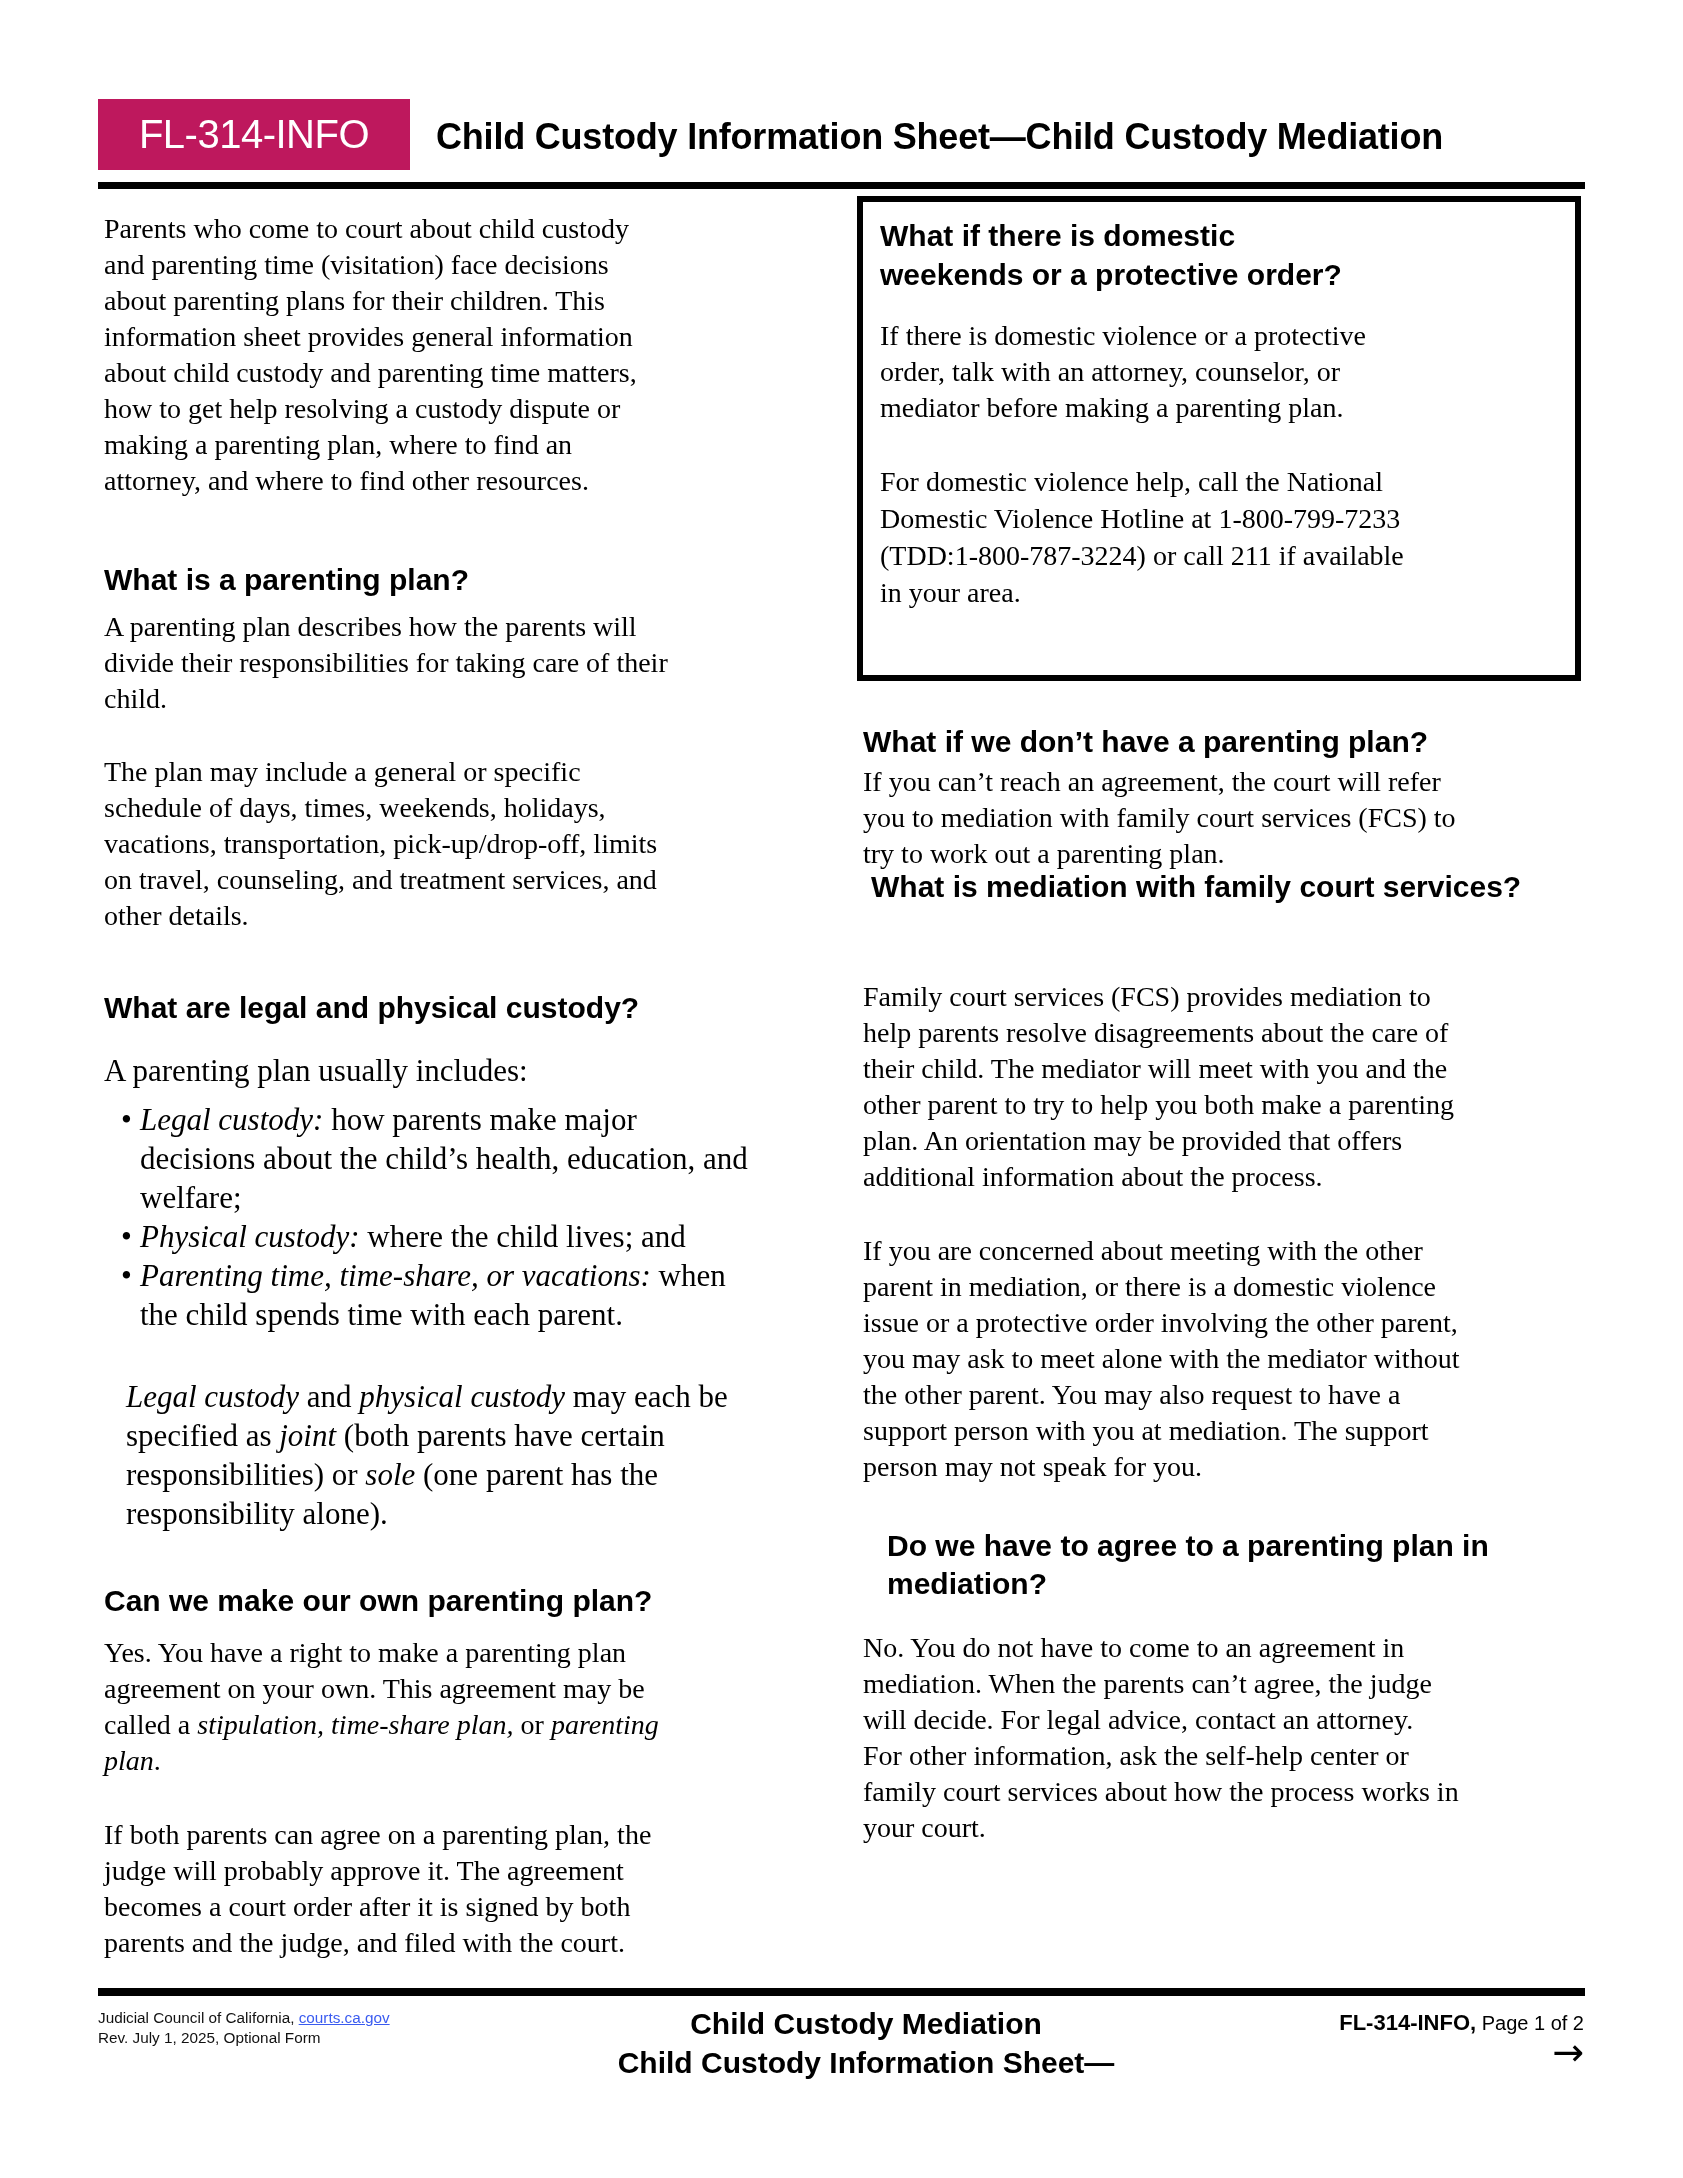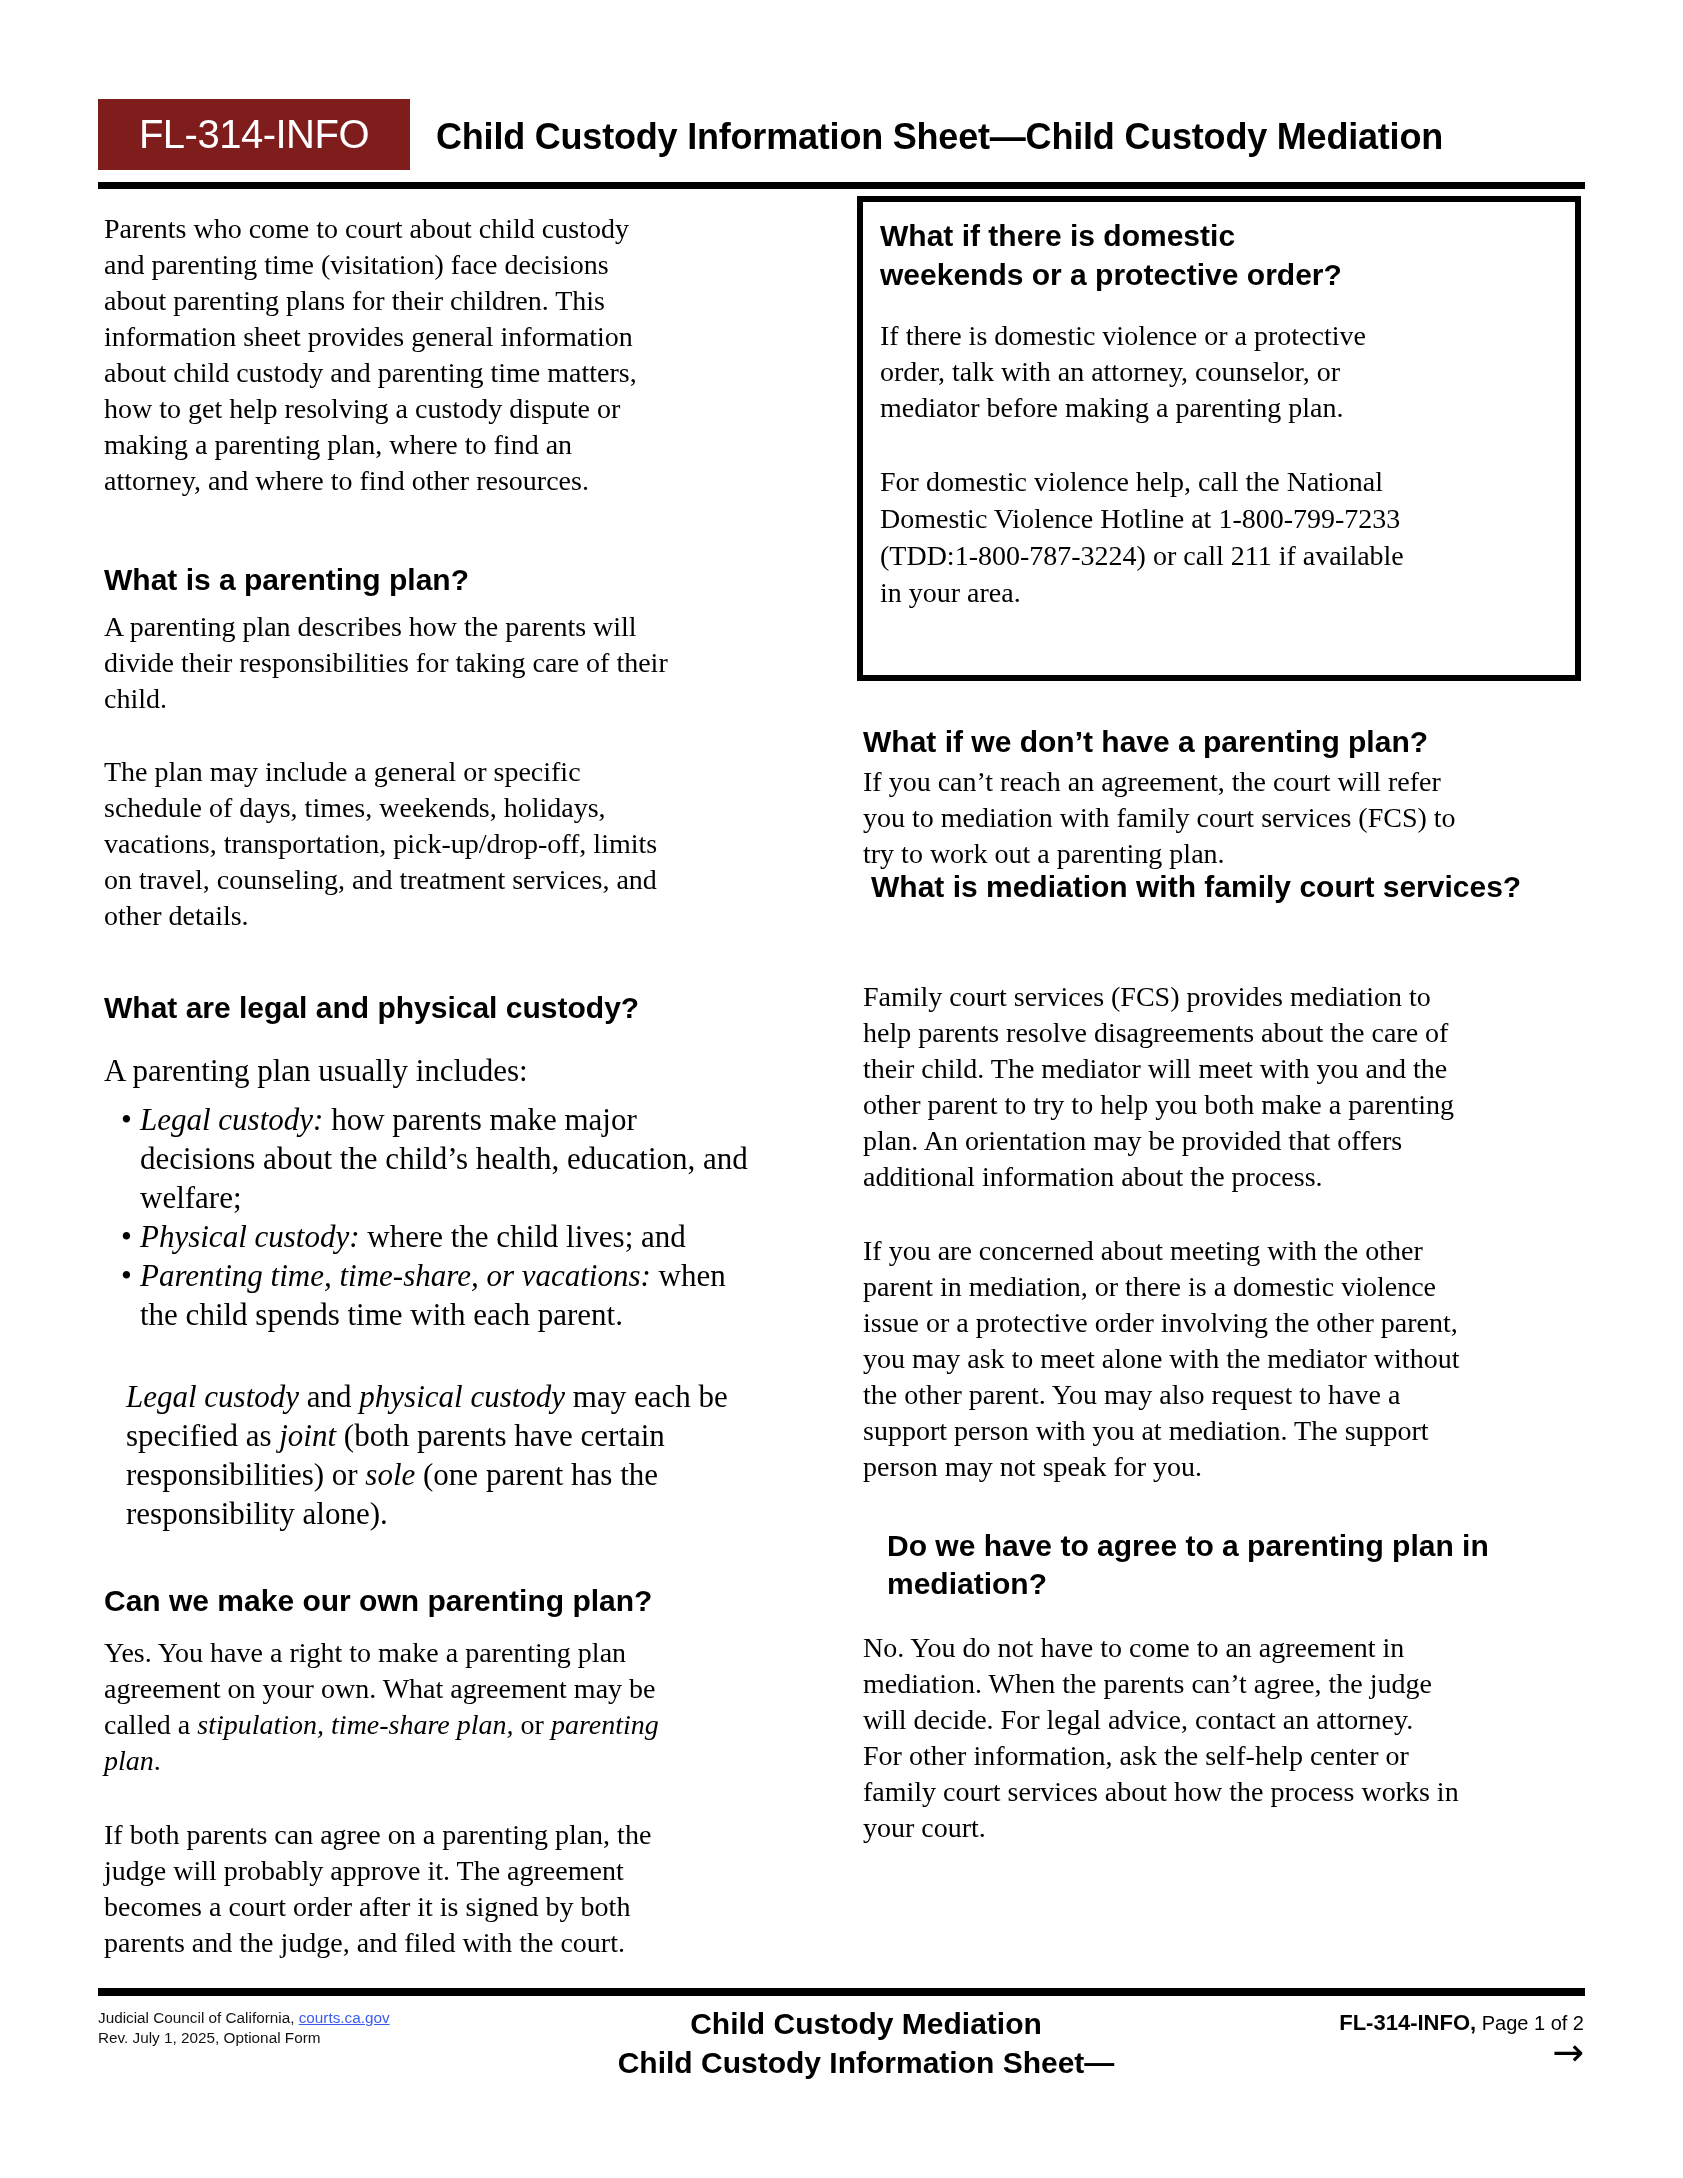--- a/index.html
+++ b/index.html
@@ -1,19 +1,19 @@
 <!DOCTYPE html>
 <html><head>
 <meta charset="utf-8">
 <style>
   html, body { margin: 0; padding: 0; background: #ffffff; }
   body { width: 1683px; height: 2178px; position: relative; overflow: hidden; color: #000; }
   .abs { position: absolute; }
 
-  .form-badge { left: 98px; top: 99px; width: 312px; height: 71px; background: #7f1d1d; color: #fff;
+  .form-badge { left: 98px; top: 99px; width: 312px; height: 71px; background: #be185d; color: #fff;
     font-family: "Liberation Sans", sans-serif; font-size: 40px; line-height: 71px; text-align: center; letter-spacing: -0.5px; }
   .doc-title { left: 436px; top: 113px; font-family: "Liberation Sans", sans-serif; font-weight: bold; font-size: 36px; line-height: 48px; white-space: nowrap; letter-spacing: -0.2px; }
   .rule { background: #000; }
 
   .body-text { font-family: "Liberation Serif", serif; font-size: 28px; line-height: 36px; white-space: pre-line; }
   .heading { font-family: "Liberation Sans", sans-serif; font-weight: bold; font-size: 30px; line-height: 38px; white-space: nowrap; }
   .heading.wrap { white-space: normal; }
   .big-text { font-family: "Liberation Serif", serif; font-size: 31px; line-height: 39px; }
 
   .left-col { left: 104px; width: 653px; }
@@ -68,21 +68,21 @@
   <li><span class="dot">•</span><span class="bi">Physical custody:</span><span> where the child lives; and</span></li>
   <li><span class="dot">•</span><span class="bi">Parenting time, time-share, or vacations:</span><span> when the child spends time with each parent.</span></li>
 </ul>
 
 <div class="abs big-text" style="left:126px; top:1377px; width:634px;">
   <span class="it">Legal custody</span><span> and </span><span class="it">physical custody</span><span> may each be specified as </span><span class="it">joint</span><span> (both parents have certain responsibilities) or </span><span class="it">sole</span><span> (one parent has the responsibility alone).</span>
 </div>
 
 <div class="abs heading left-col" style="top:1582px;">Can we make our own parenting plan?</div>
 <div class="abs body-text left-col" style="top:1635px; width:614px; white-space:normal;">
-  <span>Yes. You have a right to make a parenting plan agreement on your own. What agreement may be called a </span><span class="it">stipulation, time-share plan,</span><span> or </span><span class="it">parenting plan</span><span>.</span>
+  <span>Yes. You have a right to make a parenting plan agreement on your own. This agreement may be called a </span><span class="it">stipulation, time-share plan,</span><span> or </span><span class="it">parenting plan</span><span>.</span>
 </div>
 <div class="abs body-text left-col" style="top:1817px;">If both parents can agree on a parenting plan, the
 judge will probably approve it. The agreement
 becomes a court order after it is signed by both
 parents and the judge, and filed with the court.</div>
 
 <div class="abs dv-box"></div>
 <div class="abs heading" style="left:880px; top:216px; white-space:pre-line; line-height:39px;">What if there is domestic
 weekends or a protective order?</div>
 <div class="abs body-text" style="left:880px; top:318px; width:673px;">If there is domestic violence or a protective

